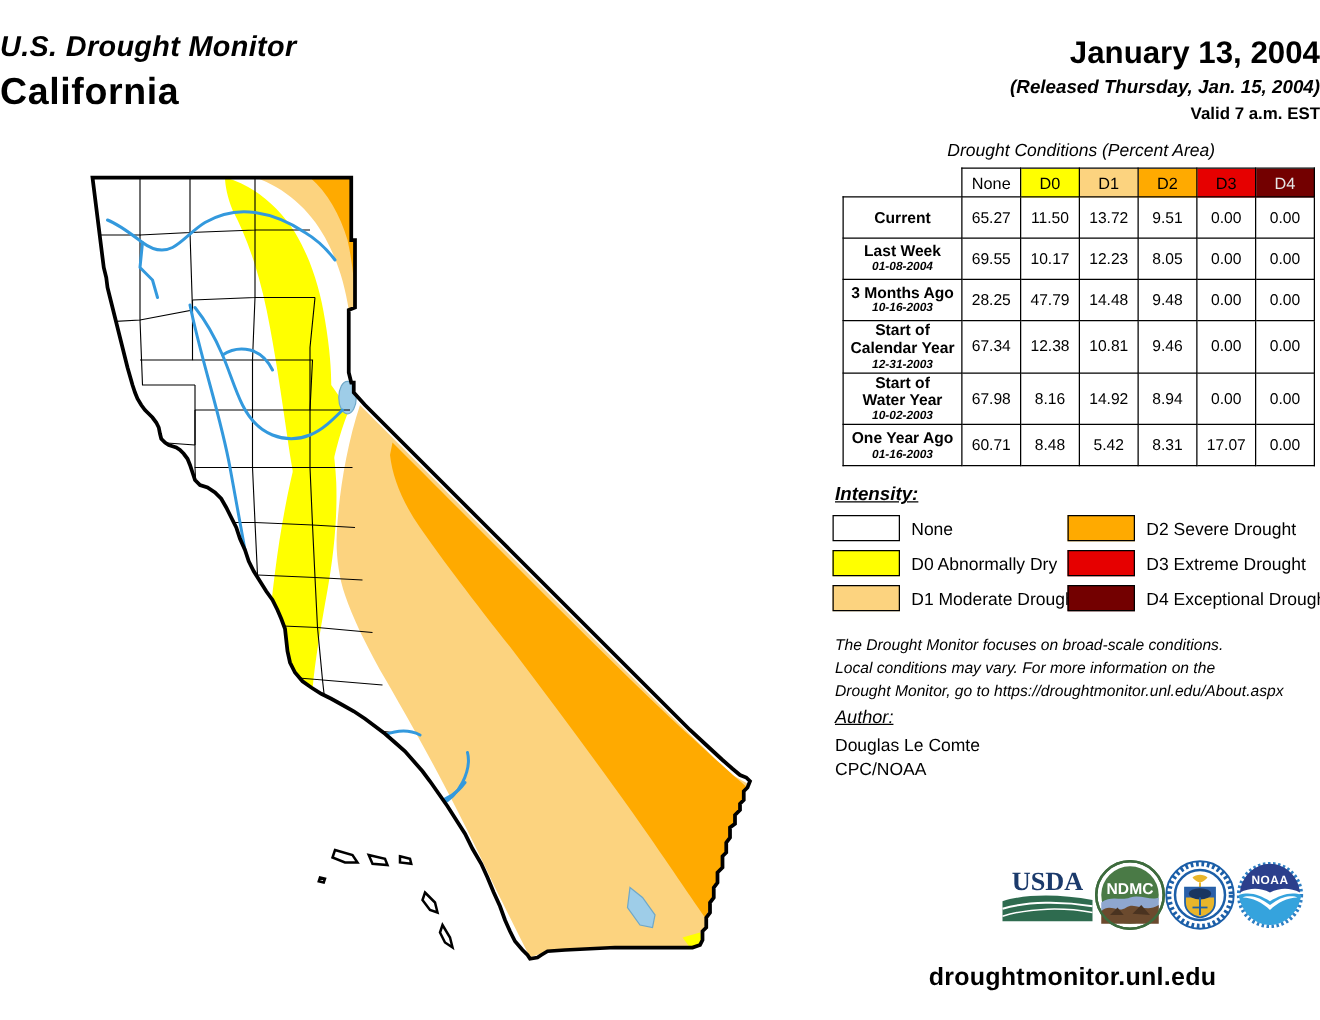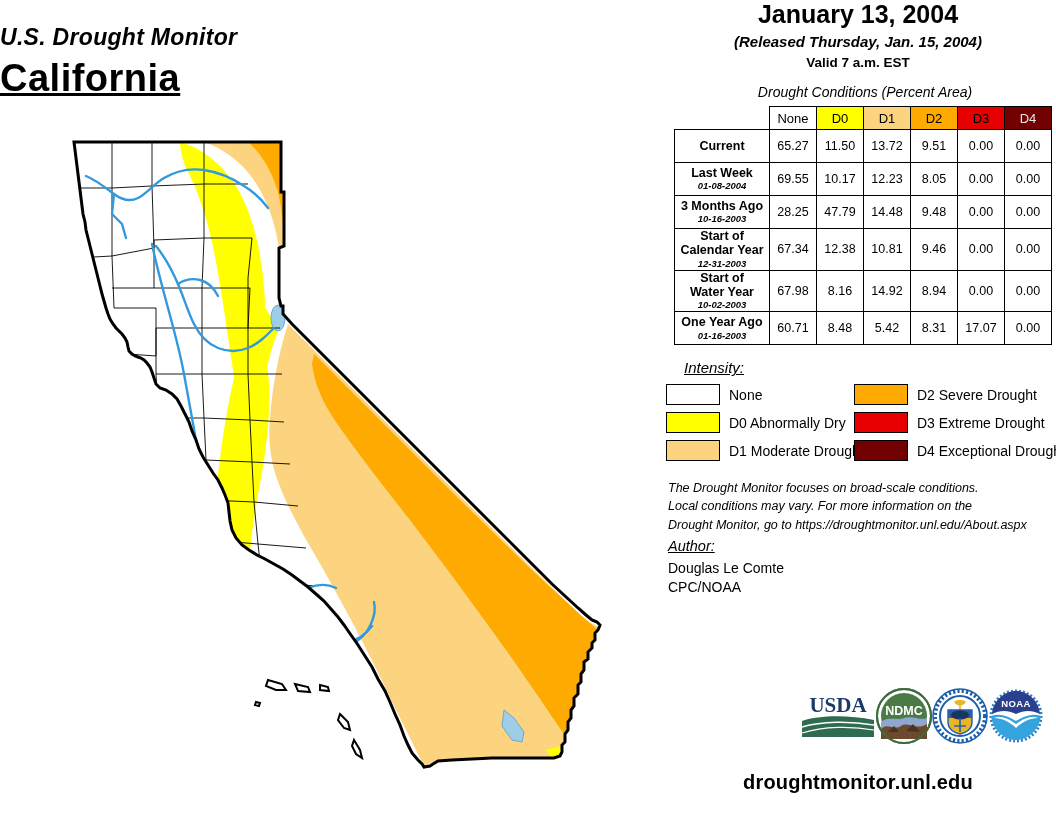--- a/index.html
+++ b/index.html
@@ -21,36 +21,35 @@
   }
   #title-block {
     position: absolute; left: 0; top: 24px;
     width: 660px; 
   }
   #title-line1 {
     font-size: 23px; font-weight: bold; font-style: italic;
     letter-spacing: 0.3px;
   }
   #title-line2 {
-    font-size: 38px; font-weight: bold; margin-top: 6px;
+    font-size: 30px; font-weight: bold; margin-top: 6px;
     letter-spacing: 0.5px;
-    text-decoration: underline;
   }
   #map-wrap {
     position: absolute; left: 52px; top: 128px;
     width: 566px; height: 688px;
   }
   #map-svg { display: block; width: 566px; height: 688px; }
 
   
   #right-panel {
     position: absolute; left: 660px; top: 0;
     width: 396px; height: 816px;
   }
-  #date-block { text-align: center; }
+  #date-block { text-align: right; padding-top: 28px; }
   #date-main { font-size: 25px; font-weight: bold; }
   #date-released { font-size: 15px; font-weight: bold; font-style: italic; margin-top: 4px; }
   #date-valid { font-size: 13.5px; font-weight: bold; margin-top: 5px; }
 
   #table-caption {
     text-align: center; font-size: 14px; font-style: italic;
     margin-top: 14px; margin-left: 14px;
   }
 
   
@@ -88,22 +87,22 @@
   .row-label .sub {
     display: block; font-weight: bold; font-style: italic;
     font-size: 9.5px; margin-top: 1px;
   }
   .val-cell { height: 32px; }
   tr.tall .val-cell { height: 40px; }
 
   
   #intensity-block { margin-top: 14px; margin-left: 6px; }
   #intensity-title {
-    font-size: 15px; font-style: italic; font-weight: normal;
-    text-decoration: underline; margin-bottom: 8px; margin-left: 18px;
+    font-size: 15px; font-style: italic; font-weight: bold;
+    text-decoration: underline; margin-bottom: 8px; margin-left: 2px;
   }
   .legend-grid {
     display: grid;
     grid-template-columns: 188px 200px;
     row-gap: 7px;
   }
   .legend-item { display: flex; align-items: center; }
   .swatch {
     width: 52px; height: 19px;
     border: 1.4px solid #000;

